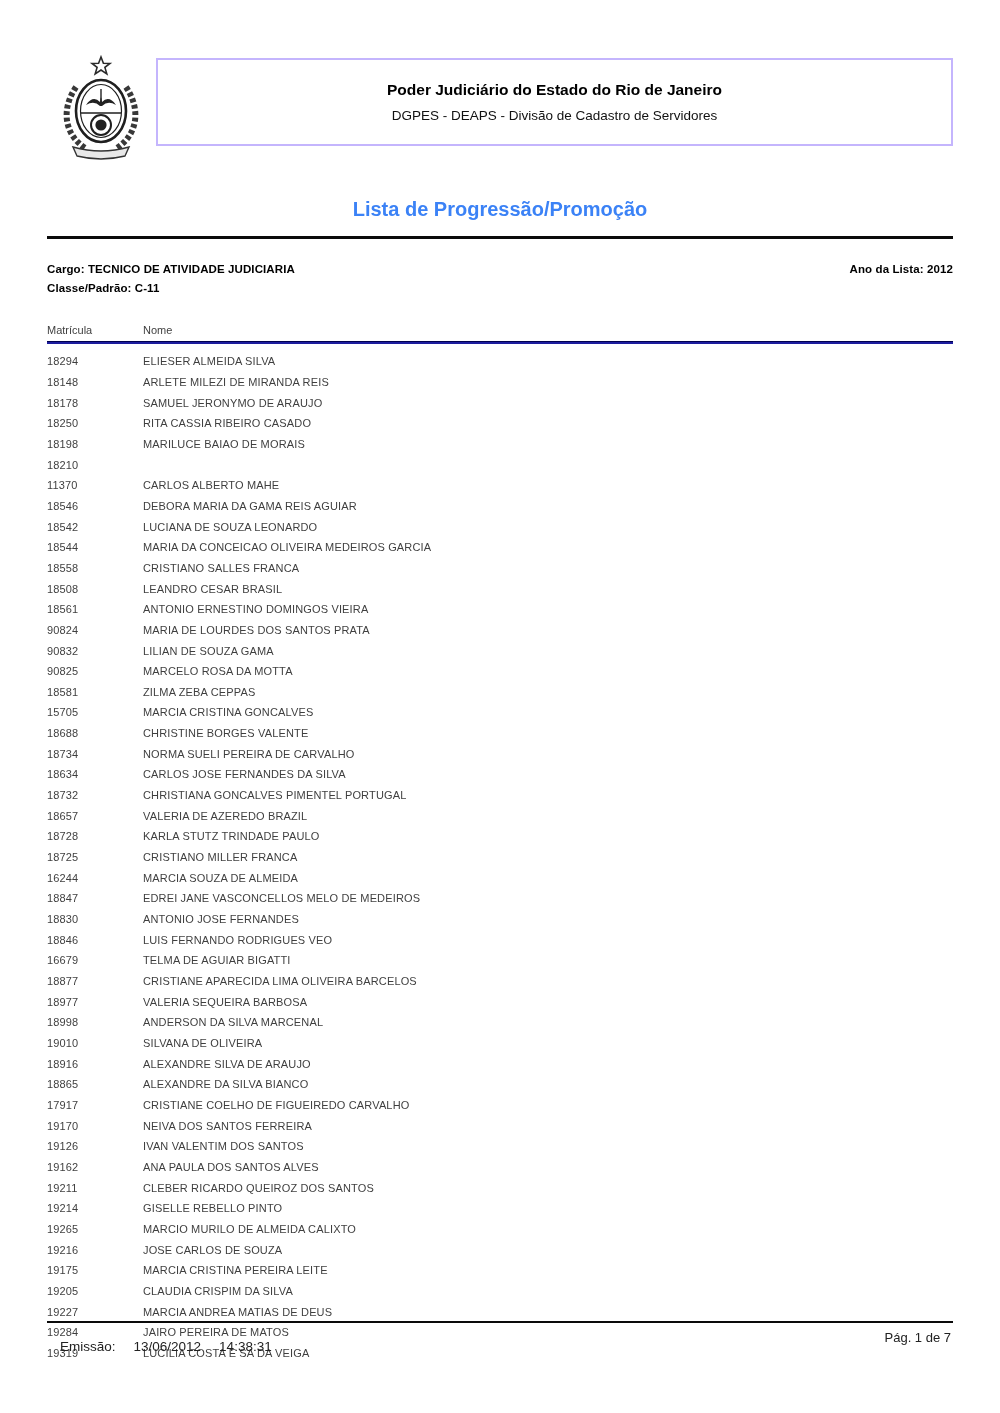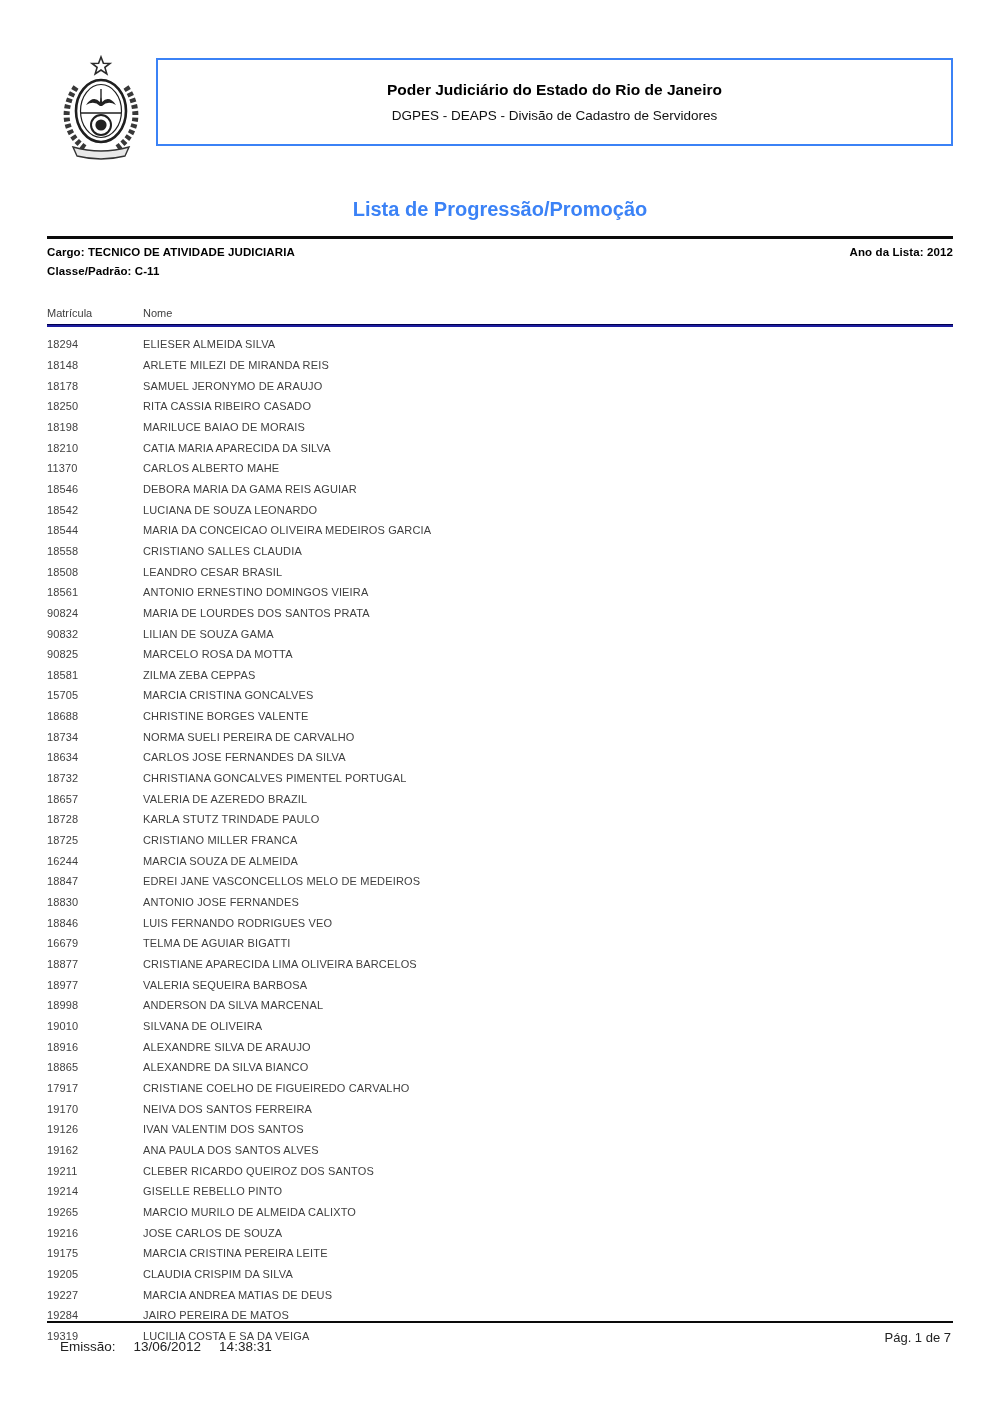--- a/index.html
+++ b/index.html
@@ -4,31 +4,31 @@
 <style>
   :root { --navy:#1c1c9e; --ink:#111; --rowink:#3f3f3f; }
   * { margin:0; padding:0; box-sizing:border-box; }
   body { background:#fff; font-family:"Liberation Sans","DejaVu Sans",sans-serif; }
   .page { position:relative; width:1000px; height:1413px; background:#fff; overflow:hidden; }
   .inner { position:absolute; left:47px; right:47px; top:0; }
 
   
   .hdr { display:flex; align-items:flex-start; margin-top:55px; }
   .logo { width:92px; height:106px; margin-left:8px; flex:0 0 auto; }
-  .orgbox { flex:1 1 auto; margin-left:9px; border:2px solid #3b82f6; height:88px; margin-top:3px;
+  .orgbox { flex:1 1 auto; margin-left:9px; border:2px solid #c4b5fd; height:88px; margin-top:3px;
             display:flex; flex-direction:column; justify-content:center; align-items:center; gap:9px; }
   .org-title { font-size:15.5px; font-weight:bold; color:#000; }
   .org-sub { font-size:13.5px; color:#111; }
 
   
   .doc-title { text-align:center; font-size:20px; font-weight:bold; color:#3b82f6; margin-top:37px; }
 
   .rule-thick { height:3px; background:#0a0a0a; margin-top:15px; }
 
-  .meta-row { display:flex; justify-content:space-between; margin-top:7px; }
+  .meta-row { display:flex; justify-content:space-between; margin-top:24px; }
   .meta-bold { font-size:11.5px; font-weight:bold; color:#000; letter-spacing:.1px; }
   .meta-row2 { margin-top:7px; }
 
   
   .thead { display:flex; margin-top:30px; font-size:11px; color:var(--rowink); }
   .c1 { width:96px; flex:0 0 auto; }
   .c2 { flex:1 1 auto; }
   .rule-navy { height:3px; background:var(--navy); border-top:1px solid #00004f; margin-top:5px; }
   .tbody { margin-top:7px; }
   .trow { display:flex; height:20.67px; align-items:center; font-size:11px; color:var(--rowink); letter-spacing:.15px; }
@@ -108,41 +108,40 @@
         <div class="trow">
           <span class="c1">18250</span>
           <span class="c2">RITA CASSIA RIBEIRO CASADO</span>
         </div>
         <div class="trow">
           <span class="c1">18198</span>
           <span class="c2">MARILUCE BAIAO DE MORAIS</span>
         </div>
         <div class="trow">
           <span class="c1">18210</span>
-          <span class="c2">CATIA MARIA APARECIDA DA SILVA</span>
         </div>
         <div class="trow">
           <span class="c1">11370</span>
           <span class="c2">CARLOS ALBERTO MAHE</span>
         </div>
         <div class="trow">
           <span class="c1">18546</span>
           <span class="c2">DEBORA MARIA DA GAMA REIS AGUIAR</span>
         </div>
         <div class="trow">
           <span class="c1">18542</span>
           <span class="c2">LUCIANA DE SOUZA LEONARDO</span>
         </div>
         <div class="trow">
           <span class="c1">18544</span>
           <span class="c2">MARIA DA CONCEICAO OLIVEIRA MEDEIROS GARCIA</span>
         </div>
         <div class="trow">
           <span class="c1">18558</span>
-          <span class="c2">CRISTIANO SALLES CLAUDIA</span>
+          <span class="c2">CRISTIANO SALLES FRANCA</span>
         </div>
         <div class="trow">
           <span class="c1">18508</span>
           <span class="c2">LEANDRO CESAR BRASIL</span>
         </div>
         <div class="trow">
           <span class="c1">18561</span>
           <span class="c2">ANTONIO ERNESTINO DOMINGOS VIEIRA</span>
         </div>
         <div class="trow">

